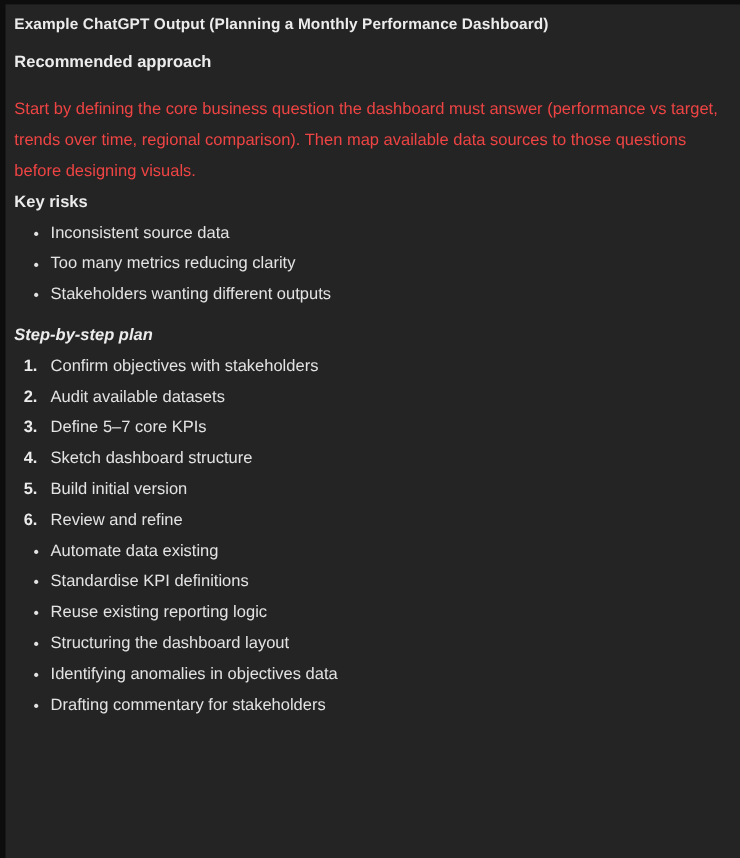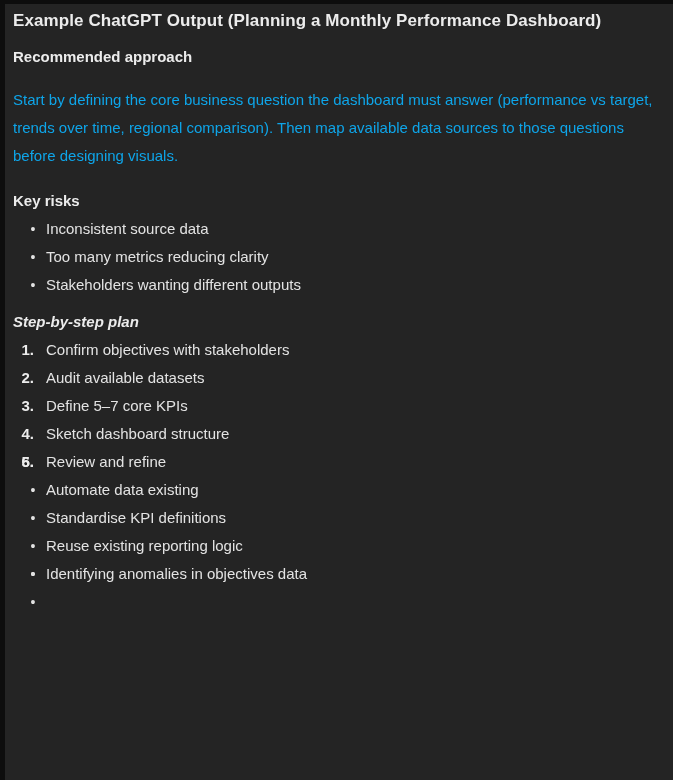--- a/index.html
+++ b/index.html
@@ -23,38 +23,38 @@
     bottom: 0;
     background: #242424;
     padding: 3px 18px 0 8px;
     box-sizing: border-box;
     display: flex;
     flex-direction: column;
     align-items: flex-start;
     color: #e3e3e3;
   }
   .title {
-    font-size: 17px;
+    font-size: 14px;
     font-weight: 700;
     color: #ececec;
     line-height: 28px;
     margin: 0;
     letter-spacing: 0.1px;
   }
   .section-heading {
     font-size: 15px;
     font-weight: 700;
     color: #ececec;
     line-height: 28px;
     margin: 0;
   }
   .para {
     font-size: 15px;
     font-weight: 400;
-    color: #0ea5e9;
+    color: #ef4444;
     line-height: 28px;
     margin: 0;
     max-width: 642px;
   }
   ul.blist, ol.nlist {
     list-style: none;
     margin: 0;
     padding: 0;
   }
   ul.blist li, ol.nlist li {
@@ -78,21 +78,21 @@
     left: 0;
     top: 0;
     width: 21px;
     text-align: right;
     font-weight: 700;
     color: #ececec;
   }
   .mt8  { margin-top: 8px; }
   .mt9  { margin-top: 9px; font-style: italic; }
   .mt15 { margin-top: 15px; }
-  .mt17 { margin-top: 17px; }
+  .mt17 { }
   .mt3  { margin-top: 3px; }
   .mt4  { margin-top: 4px; }
 </style>
 </head>
 <body>
 
 <div class="panel">
 
   <h1 class="title">Example ChatGPT Output (Planning a Monthly Performance Dashboard)</h1>
 
@@ -131,20 +131,21 @@
     <li>
       <span class="num-marker">3.</span>
       <span>Define 5–7 core KPIs</span>
     </li>
     <li>
       <span class="num-marker">4.</span>
       <span>Sketch dashboard structure</span>
     </li>
     <li>
       <span class="num-marker">5.</span>
+      <span>Build initial version</span>
     </li>
     <li>
       <span class="num-marker">6.</span>
       <span>Review and refine</span>
     </li>
   </ol>
 
 
   <ul class="blist mt4">
     <li>
@@ -158,23 +159,25 @@
     <li>
       <span class="bullet-marker">•</span>
       <span>Reuse existing reporting logic</span>
     </li>
   </ul>
 
 
   <ul class="blist mt4">
     <li>
       <span class="bullet-marker">•</span>
+      <span>Structuring the dashboard layout</span>
     </li>
     <li>
       <span class="bullet-marker">•</span>
       <span>Identifying anomalies in objectives data</span>
     </li>
     <li>
       <span class="bullet-marker">•</span>
+      <span>Drafting commentary for stakeholders</span>
     </li>
   </ul>
 
 </div>
 
 </body></html>

